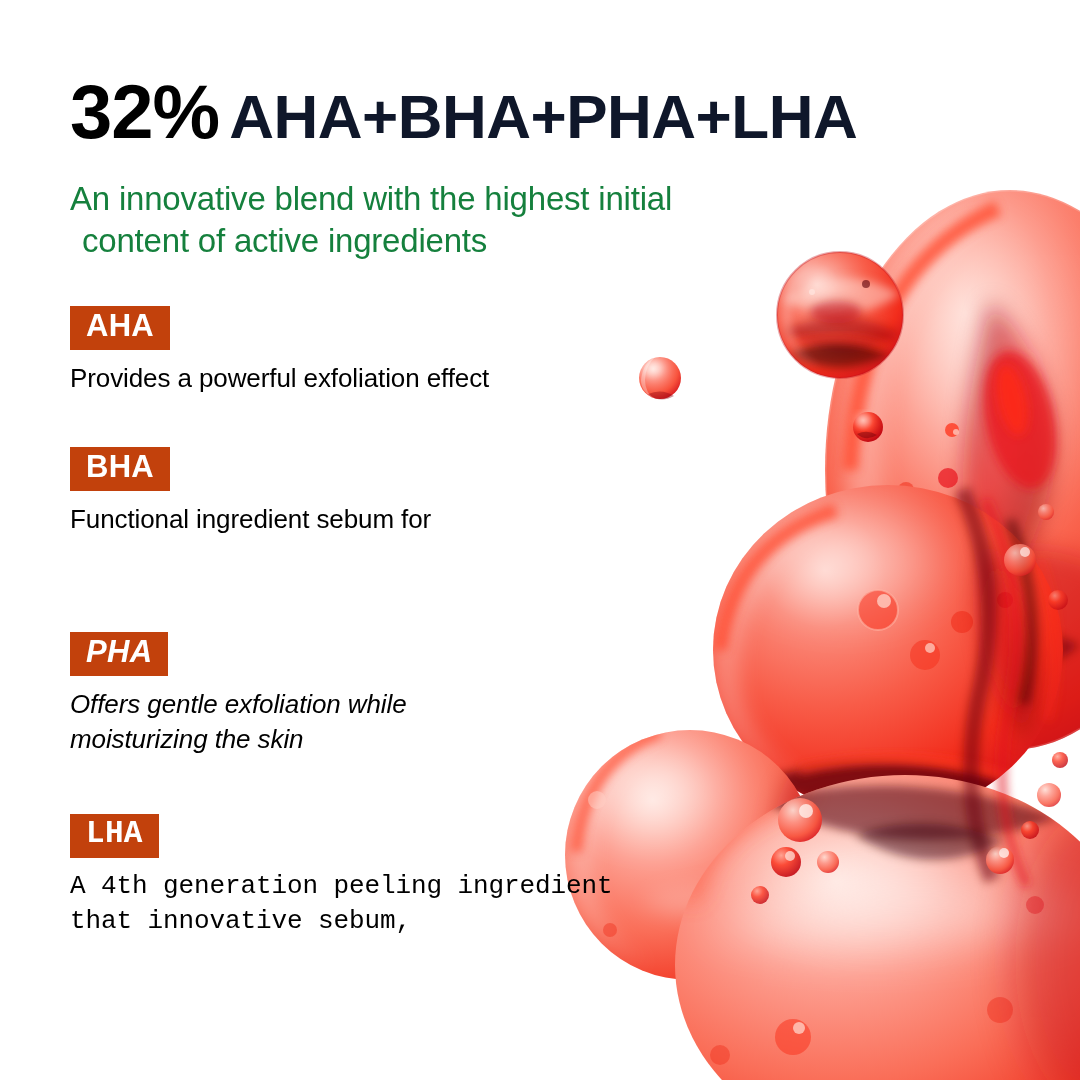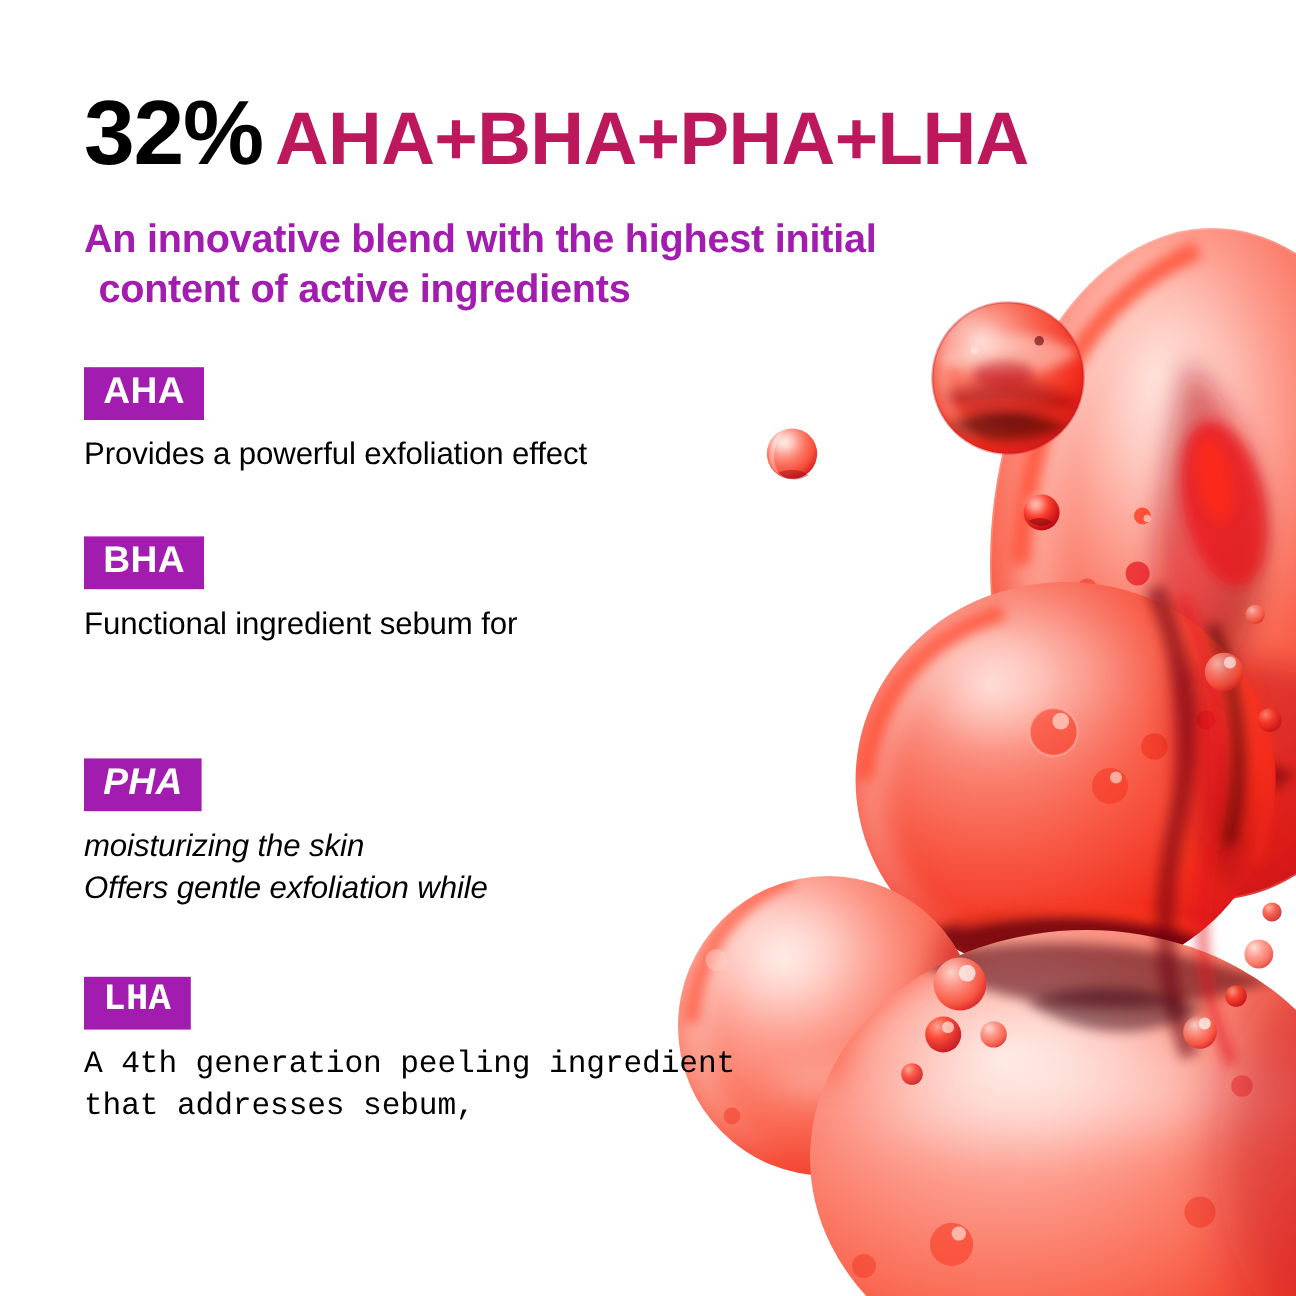--- a/index.html
+++ b/index.html
@@ -45,46 +45,46 @@
   .headline .pct {
     font-size: 76px;
     font-weight: bold;
     color: #000000;
     letter-spacing: -1px;
     vertical-align: baseline;
   }
   .headline .acids {
     font-size: 62px;
     font-weight: bold;
-    color: #be185d;
+    color: #0f172a;
     letter-spacing: -0.5px;
     margin-left: 10px;
     vertical-align: baseline;
   }
 
   .subhead {
     position: absolute;
     left: 70px;
     top: 178px;
     width: 780px;
     font-size: 33px;
-    font-weight: bold;
-    color: #a21caf;
+    font-weight: normal;
+    color: #15803d;
     line-height: 1.27;
     letter-spacing: -0.2px;
   }
   .subhead .l2 { display: block; margin-left: 12px; }
 
   .section {
     position: absolute;
     left: 70px;
   }
   .badge {
     display: inline-block;
-    background: #a21caf;
+    background: #c2410c;
     color: #ffffff;
     font-size: 31px;
     font-weight: bold;
     letter-spacing: 0.3px;
     padding: 4px 16px 7px 16px;
     line-height: 1.05;
   }
   .desc {
     margin-top: 11px;
     font-size: 26px;
@@ -351,27 +351,27 @@
     <div class="section" style="top:447px;">
       <div class="badge">BHA</div>
       <div class="desc">
         <span>Functional ingredient sebum for</span>
       </div>
     </div>
 
     <div class="section" style="top:632px;font-style:italic;">
       <div class="badge">PHA</div>
       <div class="desc">
+        <span>Offers gentle exfoliation while</span>
         <span>moisturizing the skin</span>
-        <span>Offers gentle exfoliation while</span>
       </div>
     </div>
 
     <div class="section" style="top:814px;font-family:Liberation Mono, monospace;">
       <div class="badge">LHA</div>
       <div class="desc">
         <span>A 4th generation peeling ingredient</span>
-        <span>that addresses sebum,</span>
+        <span>that innovative sebum,</span>
       </div>
     </div>
 
   </div>
 </div>
 
 </body></html>

